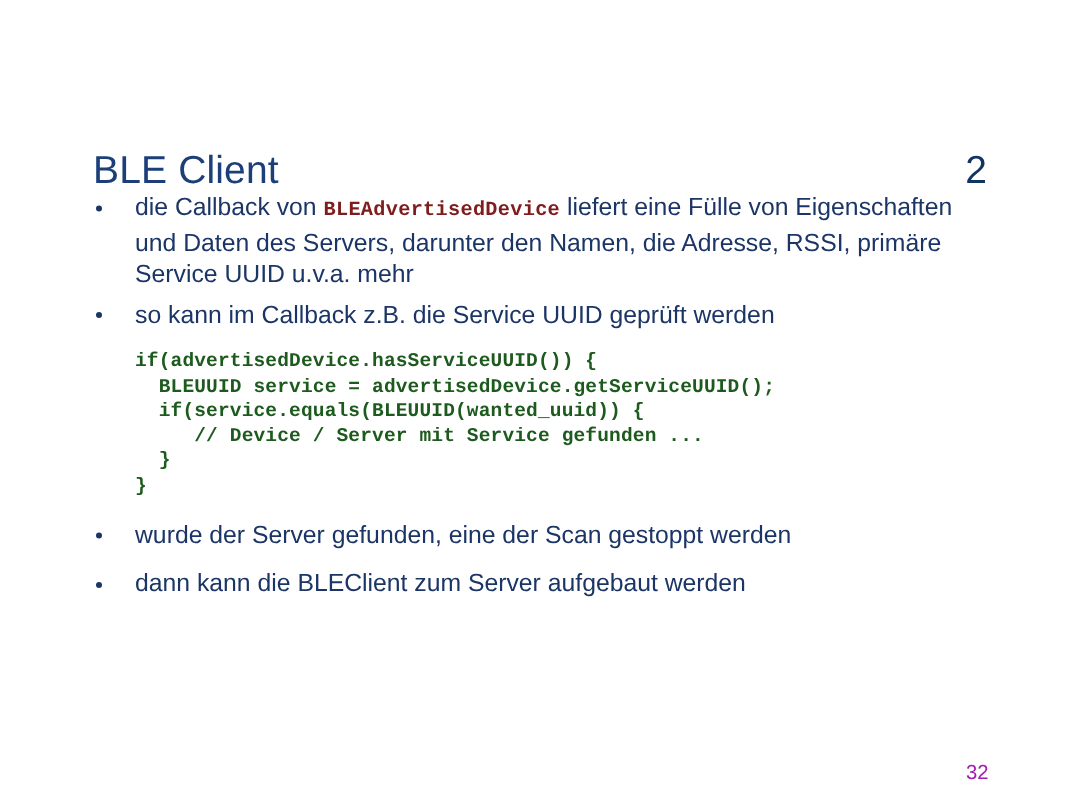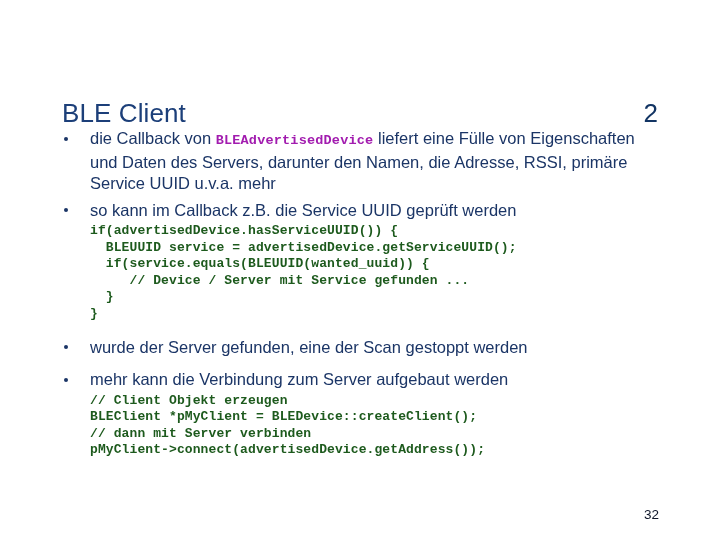--- a/index.html
+++ b/index.html
@@ -75,49 +75,49 @@
     top: 8.5px;
     width: 4px;
     height: 4px;
     border-radius: 50%;
     background: #1b3566;
   }
   .bullet-text .mono-inline {
     font-family: "Liberation Mono", "DejaVu Sans Mono", monospace;
     font-size: 13.5px;
     font-weight: bold;
-    color: #a21caf;
+    color: #7f1d1d;
     letter-spacing: 0.2px;
     margin-top: 38px;
   }
 
   .code-block {
     font-family: "Liberation Mono", "DejaVu Sans Mono", monospace;
     font-size: 13px;
     line-height: 16.6px;
     color: #1d5a1d;
     font-weight: bold;
     white-space: pre;
     padding-left: 32px;
     letter-spacing: 0.1px;
   }
-  .code-block.tight { margin-top: 2px; }
+  .code-block.tight { margin-top: 12px; }
 
   .gap-sm { height: 5px; }
   .gap-md { height: 11px; }
   .gap-lg { height: 14px; }
 
   
   .slide-number-bottom {
     position: absolute;
     right: 61px;
     bottom: 18px;
     font-family: "Liberation Sans", sans-serif;
     font-size: 13.5px;
-    color: #0f172a;
+    color: #a21caf;
   }
 </style>
 </head>
 <body>
 
 <div class="slide">
 
   <div class="slide-header">
     <div class="slide-title">BLE Client</div>
     <div class="slide-number-top">2</div>
@@ -150,25 +150,21 @@
     <div class="bullet-block">
       <div class="bullet-row">
         <span class="bullet-text">wurde der Server gefunden, eine der Scan gestoppt werden</span>
       </div>
     </div>
 
     <div class="gap-md"></div>
 
     <div class="bullet-block">
       <div class="bullet-row">
-        <span class="bullet-text">mehr kann die Verbindung zum Server aufgebaut werden</span>
+        <span class="bullet-text">dann kann die BLEClient zum Server aufgebaut werden</span>
       </div>
-      <div class="code-block tight">// Client Objekt erzeugen
-BLEClient *pMyClient = BLEDevice::createClient();
-// dann mit Server verbinden
-pMyClient-&gt;connect(advertisedDevice.getAddress());</div>
     </div>
 
   </div>
 
   <div class="slide-number-bottom">32</div>
 
 </div>
 
 </body></html>

